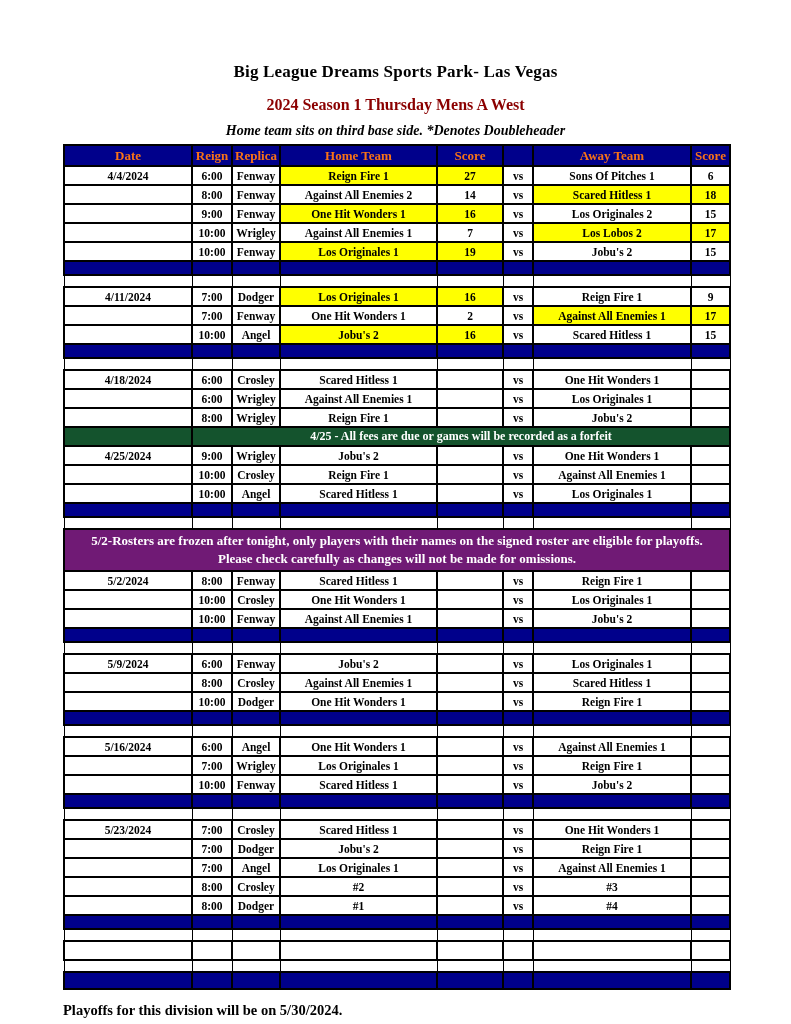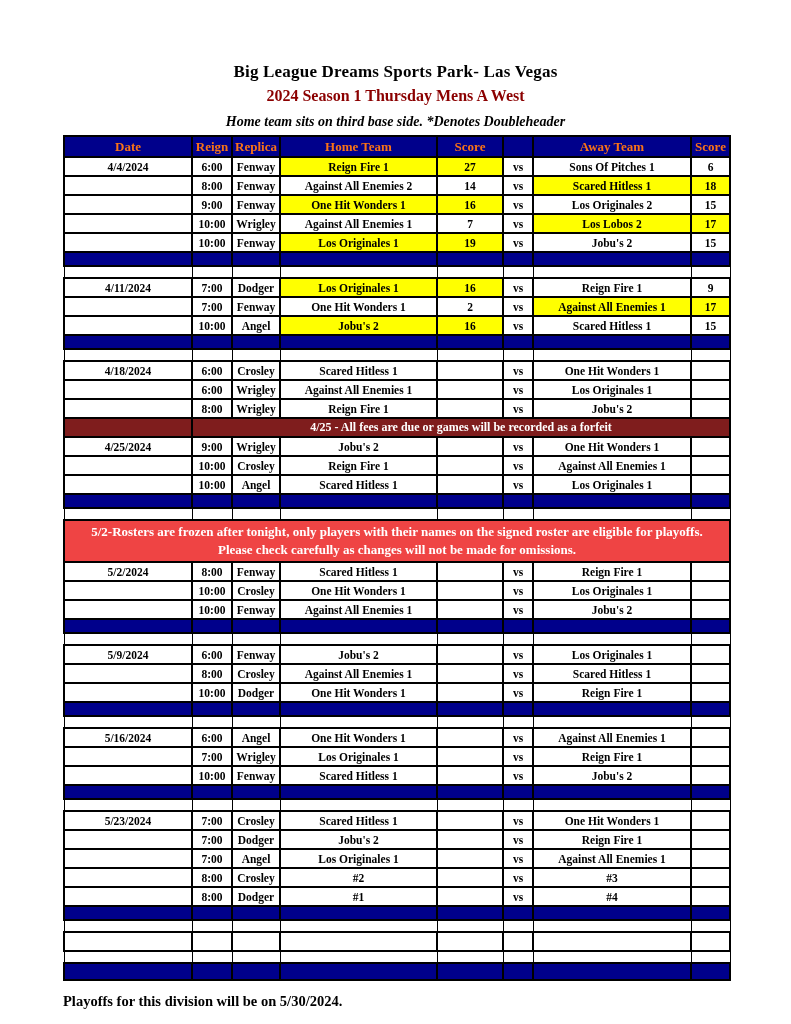--- a/index.html
+++ b/index.html
@@ -2,40 +2,40 @@
 <html><head>
 <meta charset="utf-8">
 <style>
   html,body { margin:0; padding:0; }
   body {
     width:791px; height:1024px; background:#fff;
     font-family:"Liberation Serif", serif; font-weight:bold; color:#000;
   }
   .sheet { padding-top:62px; }
   .title { font-size:17px; text-align:center; margin:0; letter-spacing:0.2px; }
-  .subtitle { font-size:16px; text-align:center; margin:5px 0 0; color:#8B0000; }
+  .subtitle { font-size:16px; text-align:center; margin:14px 0 0; color:#8B0000; }
   .fieldnote { font-size:14px; font-style:italic; text-align:center; margin:9px 0 5px; }
 
   table.sched {
     border-collapse:collapse; table-layout:fixed;
     width:666px; margin-left:63px;
   }
   .sched th, .sched td {
     border:2px solid #000; padding:0; text-align:center;
     overflow:visible; white-space:nowrap; font-weight:bold;
   }
   .sched thead th { background:#00008B; color:#f97316; font-size:13px; height:19px;margin-left:48px; }
   tr.g td { font-size:11.5px; height:17px; line-height:16px; }
   td.c-vs { font-size:10.5px; }
   td.win { background:#FFFF00; }
   tr.sep td { background:#00008B; height:12px; }
   tr.gap td { height:10px; border-width:1px; }
-  tr.msg td { background:#7f1d1d; color:#FFFFFF; font-size:12px; height:17px; }
+  tr.msg td { background:#14532d; color:#FFFFFF; font-size:12px; height:17px; }
   tr.alert td {
-    background:#ef4444; color:#FFFFFF; font-size:13px;
+    background:#701a75; color:#FFFFFF; font-size:13px;
     line-height:18px; padding:2px 0;
   }
   tr.end td { background:#00008B; height:15px; }
 
   .footer { margin:11px 0 0 63px; width:666px; }
   .fline { font-size:14.5px; line-height:19px; margin:0 0 3px; }
 </style>
 </head>
 <body>
 

